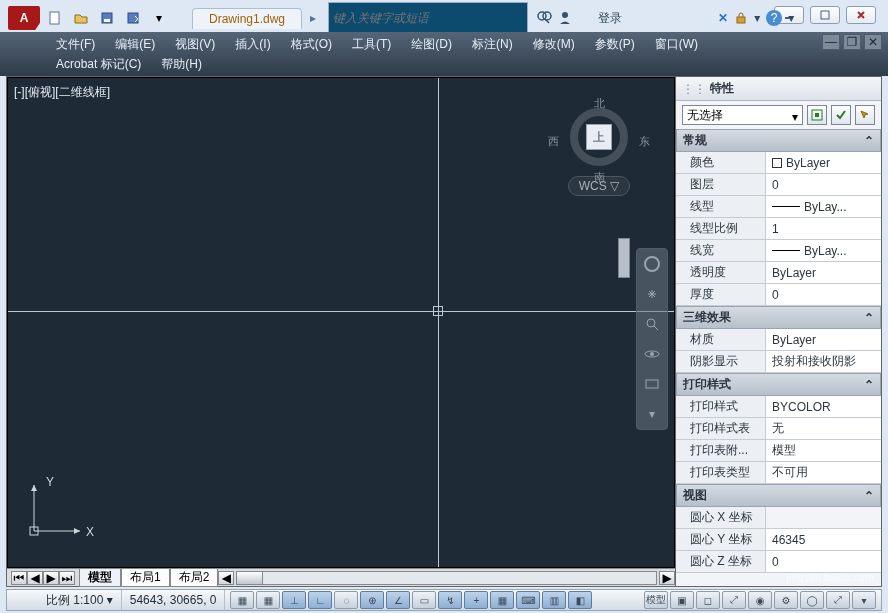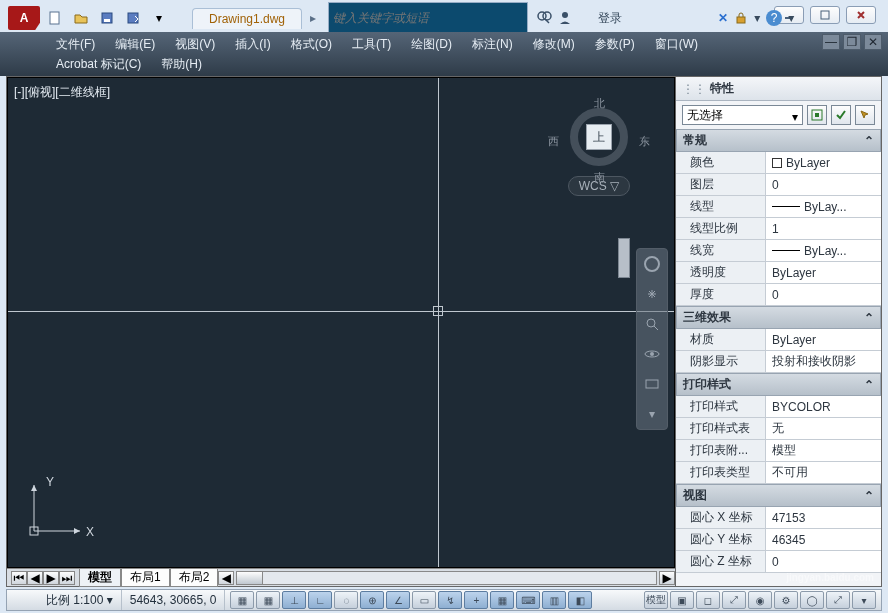--- a/index.html
+++ b/index.html
@@ -391,23 +391,20 @@
           <div class="prop-v">
             <span>不可用</span>
           </div>
         </div>
         <div class="prop-section">
           <span>视图</span>
           <span>⌃</span>
         </div>
         <div class="prop-row">
           <div class="prop-k">圆心 X 坐标</div>
-          <div class="prop-v">
-            <span>47153</span>
-          </div>
         </div>
         <div class="prop-row">
           <div class="prop-k">圆心 Y 坐标</div>
           <div class="prop-v">
             <span>46345</span>
           </div>
         </div>
         <div class="prop-row">
           <div class="prop-k">圆心 Z 坐标</div>
           <div class="prop-v">

